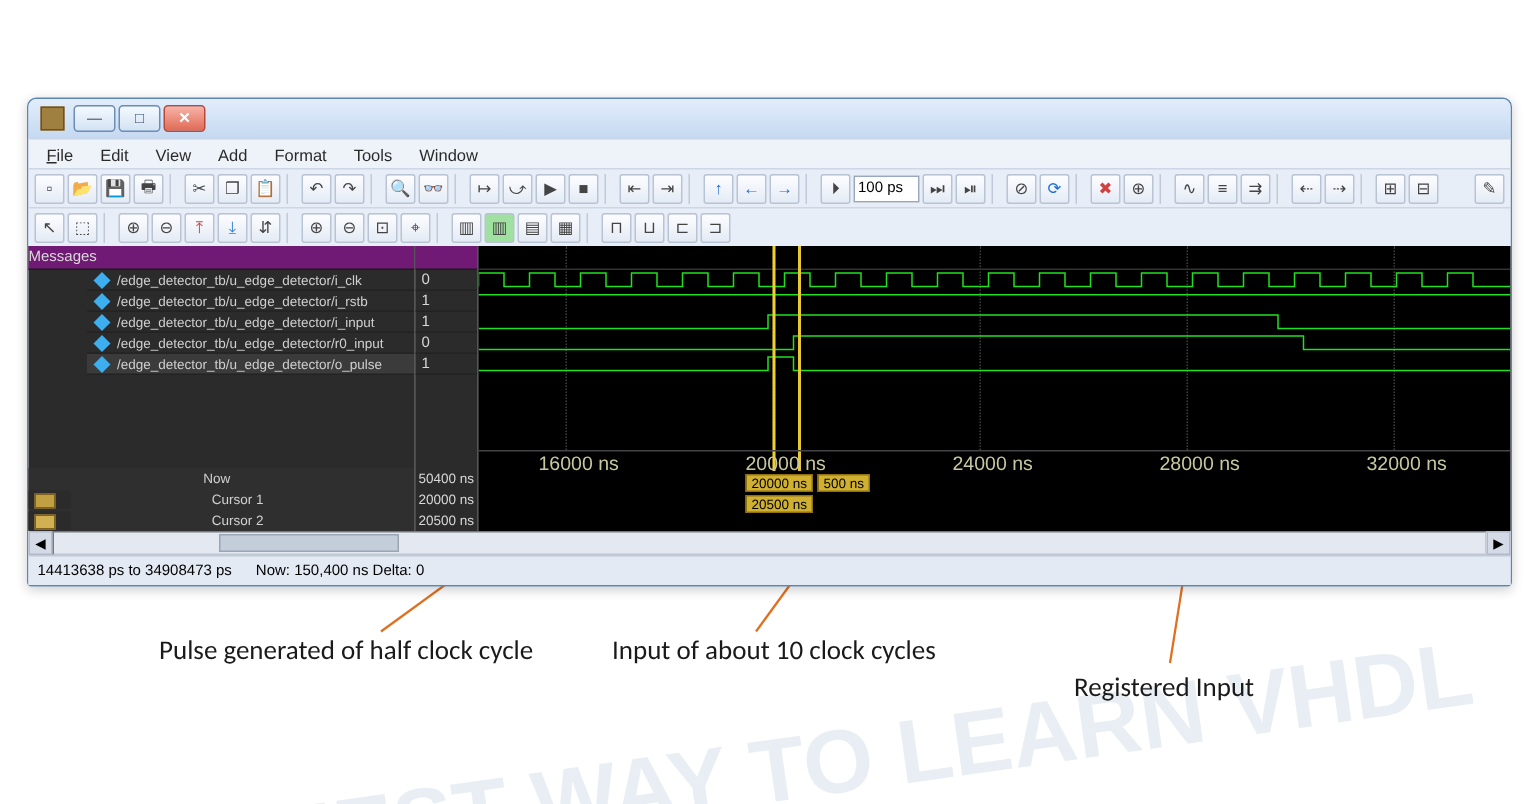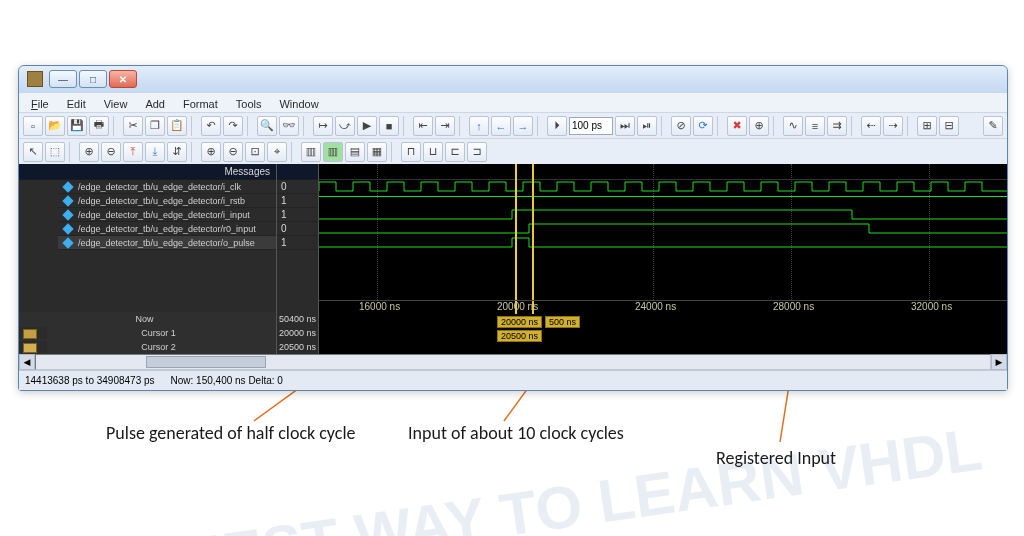--- a/index.html
+++ b/index.html
@@ -113,24 +113,23 @@
 .sigpanel {
   width: 258px;
   background: #2b2b2b;
   color: #cfcfcf;
   display: flex;
   flex-direction: column;
   border-right: 1px solid #555;
 }
 .sighdr {
   height: 16px;
-  background: #0f172a;
+  background: #701a75;
   color: #d8d8d8;
   font-size: 10px;
-  text-align: right;
   padding-right: 6px;
   line-height: 16px;
   border-bottom: 1px solid #1c1c1c;
 }
 .sigrow {
   height: 14px;
   display: flex;
   align-items: center;
   font-size: 9px;
   padding-left: 6px;
@@ -160,21 +159,21 @@
   position: relative;
   overflow: hidden;
 }
 .gridline { position: absolute; top: 0; bottom: 54px; width: 0; border-left: 1px dotted #404040; }
 .sigline { position: absolute; left: 0; right: 0; height: 14px; }
 .sigline .hl { position: absolute; left: 0; right: 0; border-top: 1px solid #20e020; }
 .timescale {
   position: absolute; left: 0; right: 0; bottom: 40px; height: 14px;
   border-top: 1px solid #444;
 }
-.tick { position: absolute; top: 0; color: #c8c8a0; font-size: 10px; }
+.tick { position: absolute; top: 0; color: #c8c8a0; font-size: 13px; }
 .cursorline { position: absolute; top: 0; bottom: 40px; width: 2px; background: #f0d030; }
 .cursorbox { position: absolute; bottom: 26px; height: 12px; background: #d0b030; border: 1px solid #907010; font-size: 9px; color: #000; padding: 0 3px; line-height: 11px; }
 .statusbar {
   height: 20px;
   background: #e4eaf3;
   border-top: 1px solid #c0cada;
   display: flex;
   align-items: center;
   padding: 0 6px;
   font-size: 10px;

